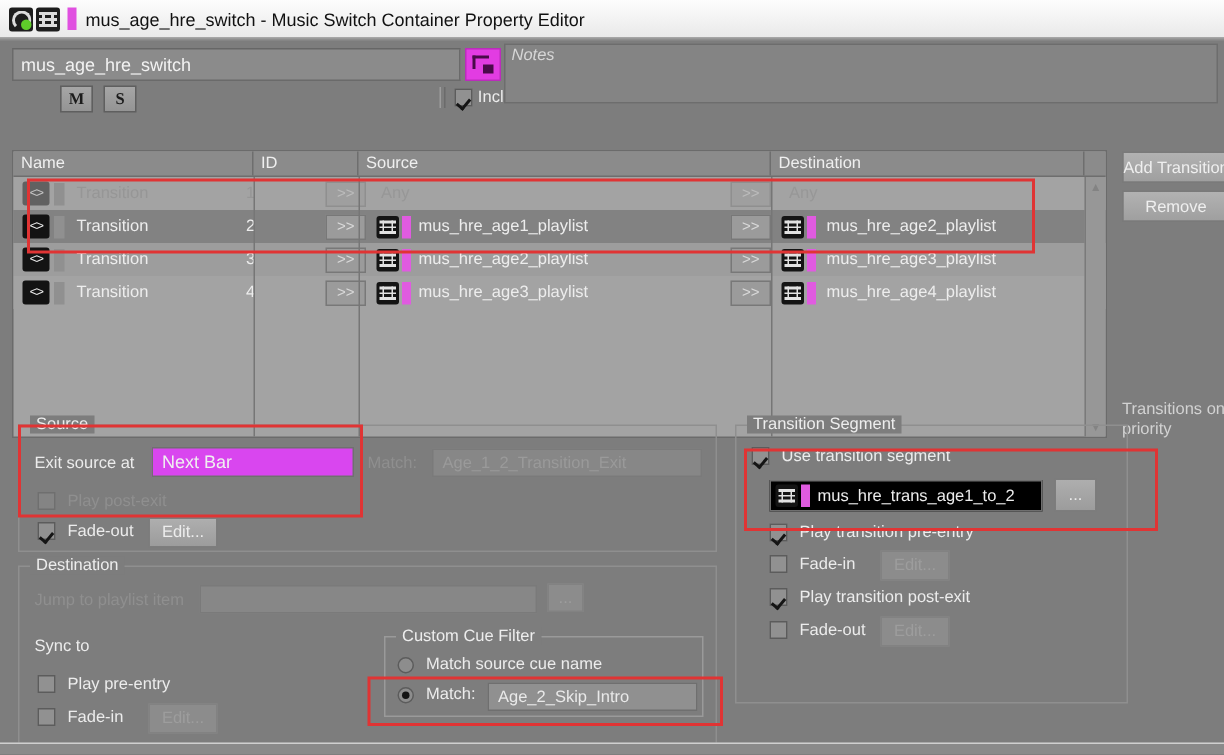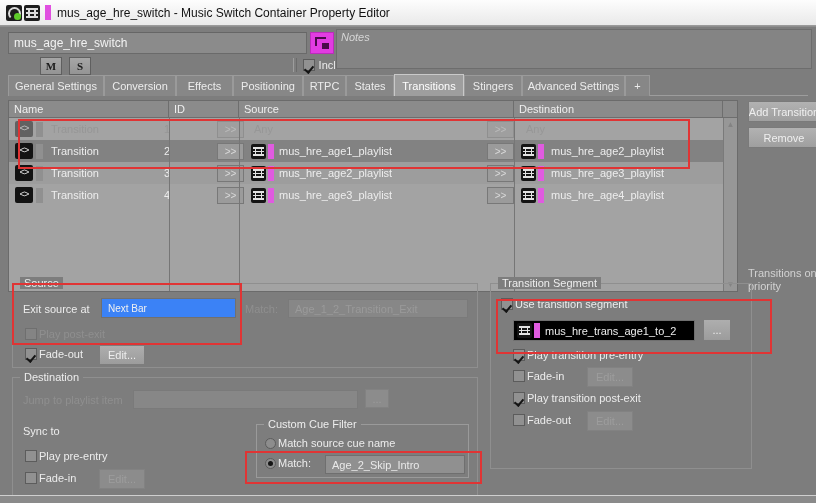--- a/index.html
+++ b/index.html
@@ -220,38 +220,38 @@
   }
   .grp > .lg {
     position: absolute; top: -7px; left: 7px; background: #7d7d7d;
     padding: 0 4px; font-size: 11px; color: #ededed; white-space: nowrap;
   }
 
   .lbl { color: #ececec; font-size: 11px; white-space: nowrap; }
   .lbl.dim { color: #8f8f8f; }
 
   .combo {
-    background: #3b82f6; border: 1px solid #707070; height: 20px;
-    display: flex; align-items: center; color: #f0f0f0; font-size: 10px;
+    background: #d946ef; border: 1px solid #707070; height: 20px;
+    display: flex; align-items: center; color: #f0f0f0; font-size: 12px;
     padding-left: 6px; position: relative;
   }
   .txtfield {
     background: #909090; border: 1px solid #6f6f6f; height: 19px;
     display: flex; align-items: center; color: #e9e9e9; font-size: 11px;
     padding-left: 6px;
   }
   .txtfield.dis { background: #878787; border-color: #7a7a7a; color: #9a9a9a; }
   .sbtn {
     background: linear-gradient(#aeaeae,#9c9c9c); border: 1px solid #7d7d7d;
     height: 20px; color: #ededed; font-size: 11px;
     display: flex; align-items: center; justify-content: center;
   }
   .sbtn.dis { background: #8c8c8c; border-color: #828282; color: #9d9d9d; }
 
-  .chkrow { position: absolute; display: flex; align-items: center; gap: 2px; }
+  .chkrow { position: absolute; display: flex; align-items: center; gap: 8px; }
 
   .segfield {
     background: #000000; border: 1px solid #6f6f6f; height: 21px;
     display: flex; align-items: center; color: #ececec; font-size: 11px;
   }
 
   
   .redbox {
     position: absolute; border: 2px solid #e03434; pointer-events: none;
   }
@@ -285,32 +285,20 @@
       <div class="incl">
         <div class="incl-grip"></div>
         <div class="chk on"></div>
         <span class="lbl">Inclusion</span>
       </div>
     </div>
 
     <div class="notes-box"></div>
     <div class="notes-label">Notes</div>
 
-    <div class="tabbar">
-      <div class="tab" style="left:0px;   width:96px;">General Settings</div>
-      <div class="tab" style="left:96px;  width:72px;">Conversion</div>
-      <div class="tab" style="left:168px; width:57px;">Effects</div>
-      <div class="tab" style="left:225px; width:70px;">Positioning</div>
-      <div class="tab" style="left:295px; width:43px;">RTPC</div>
-      <div class="tab" style="left:338px; width:48px;">States</div>
-      <div class="tab active" style="left:386px; width:70px; top:-1px;">Transitions</div>
-      <div class="tab" style="left:456px; width:58px;">Stingers</div>
-      <div class="tab" style="left:514px; width:103px;">Advanced Settings</div>
-      <div class="tab" style="left:617px; width:25px;">+</div>
-    </div>
 
     <div class="tablewrap">
       <div class="thead">
         <div class="th" style="width:160px">Name</div>
         <div class="th" style="width:70px">ID</div>
         <div class="th" style="width:275px">Source</div>
         <div class="th" style="width:209px">Destination</div>
       </div>
 
       <div class="tbody">

